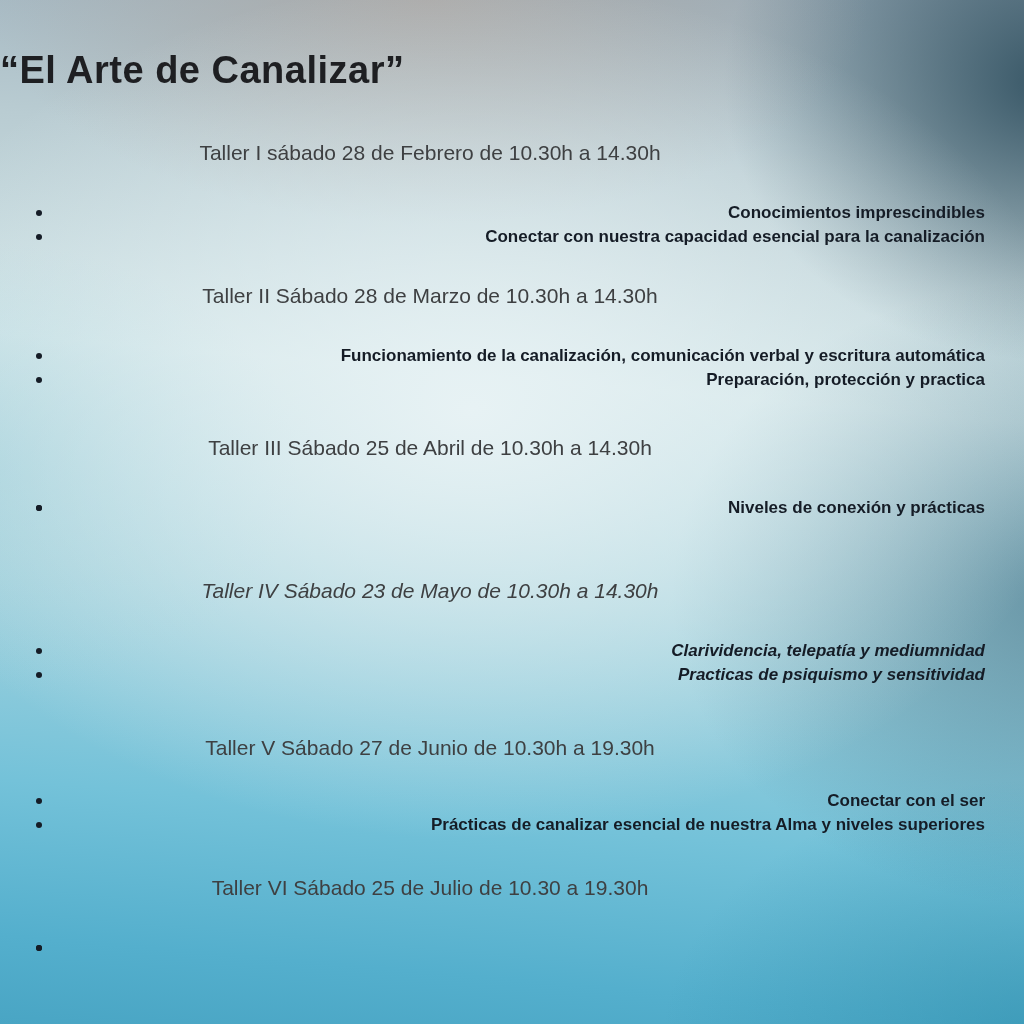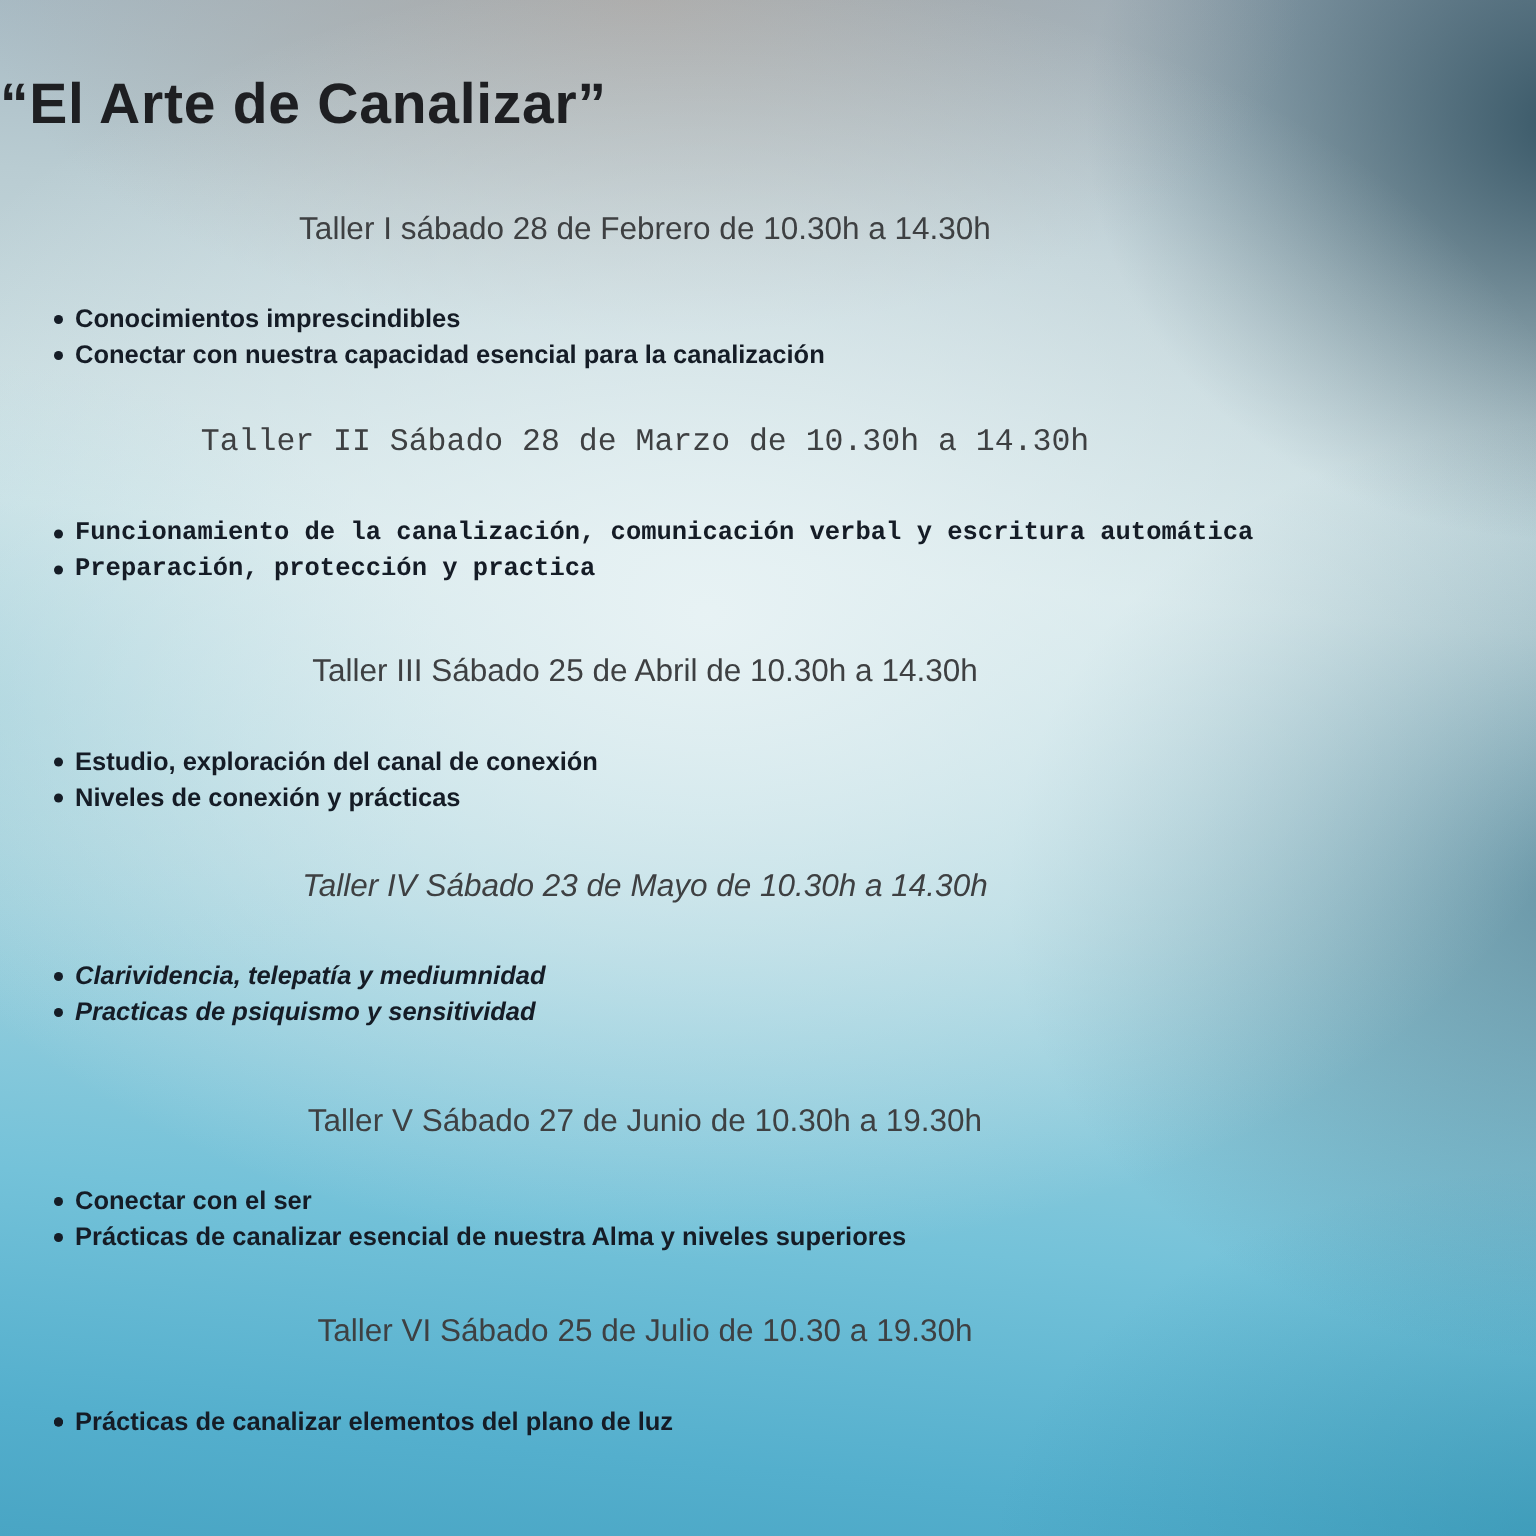--- a/index.html
+++ b/index.html
@@ -49,41 +49,42 @@
     text-align: center;
     font-size: 21px;
     line-height: 28px;
     font-weight: 400;
     color: #3e4042;
   }
   .taller ul {
     margin: 34px 0 0 0;
     padding: 0 0 0 36px;
     list-style: none;
+    text-align: right;
   }
   .taller li {
     position: relative;
     padding-left: 14px;
     font-size: 17px;
     line-height: 24px;
     font-weight: 700;
     color: #151c26;
   }
   .dot {
     position: absolute;
     left: 0;
     top: 9px;
     width: 6px;
     height: 6px;
     border-radius: 50%;
     background: #151c26;
   }
   
   .s0 { top: 139px; }
-  .s1 { top: 282px; font-family: Liberation Mono, monospace; }
+  .s1 { top: 282px; }
   .s2 { top: 434px; }
   .s3 { top: 577px; font-style: italic; }
   .s4 { top: 734px; }
   .s5 { top: 874px; }
   .s4 ul { margin-top: 27px; padding-left: 36px; }
   .s3 ul { }
 </style>
 </head>
 <body>
 
@@ -117,21 +118,20 @@
         <span>Preparación, protección y practica</span>
       </li>
     </ul>
   </section>
 
   <section class="taller s2">
     <h2>Taller III Sábado 25 de Abril de 10.30h a 14.30h</h2>
     <ul>
       <li>
         <span class="dot"></span>
-        <span>Estudio, exploración del canal de conexión</span>
       </li>
       <li>
         <span class="dot"></span>
         <span>Niveles de conexión y prácticas</span>
       </li>
     </ul>
   </section>
 
   <section class="taller s3">
     <h2>Taller IV Sábado 23 de Mayo de 10.30h a 14.30h</h2>
@@ -162,18 +162,17 @@
   </section>
 
   <section class="taller s5">
     <h2>Taller VI Sábado 25 de Julio de 10.30 a 19.30h</h2>
     <ul>
       <li>
         <span class="dot"></span>
       </li>
       <li>
         <span class="dot"></span>
-        <span>Prácticas de canalizar elementos del plano de luz</span>
       </li>
     </ul>
   </section>
 
 </div>
 
 </body></html>

